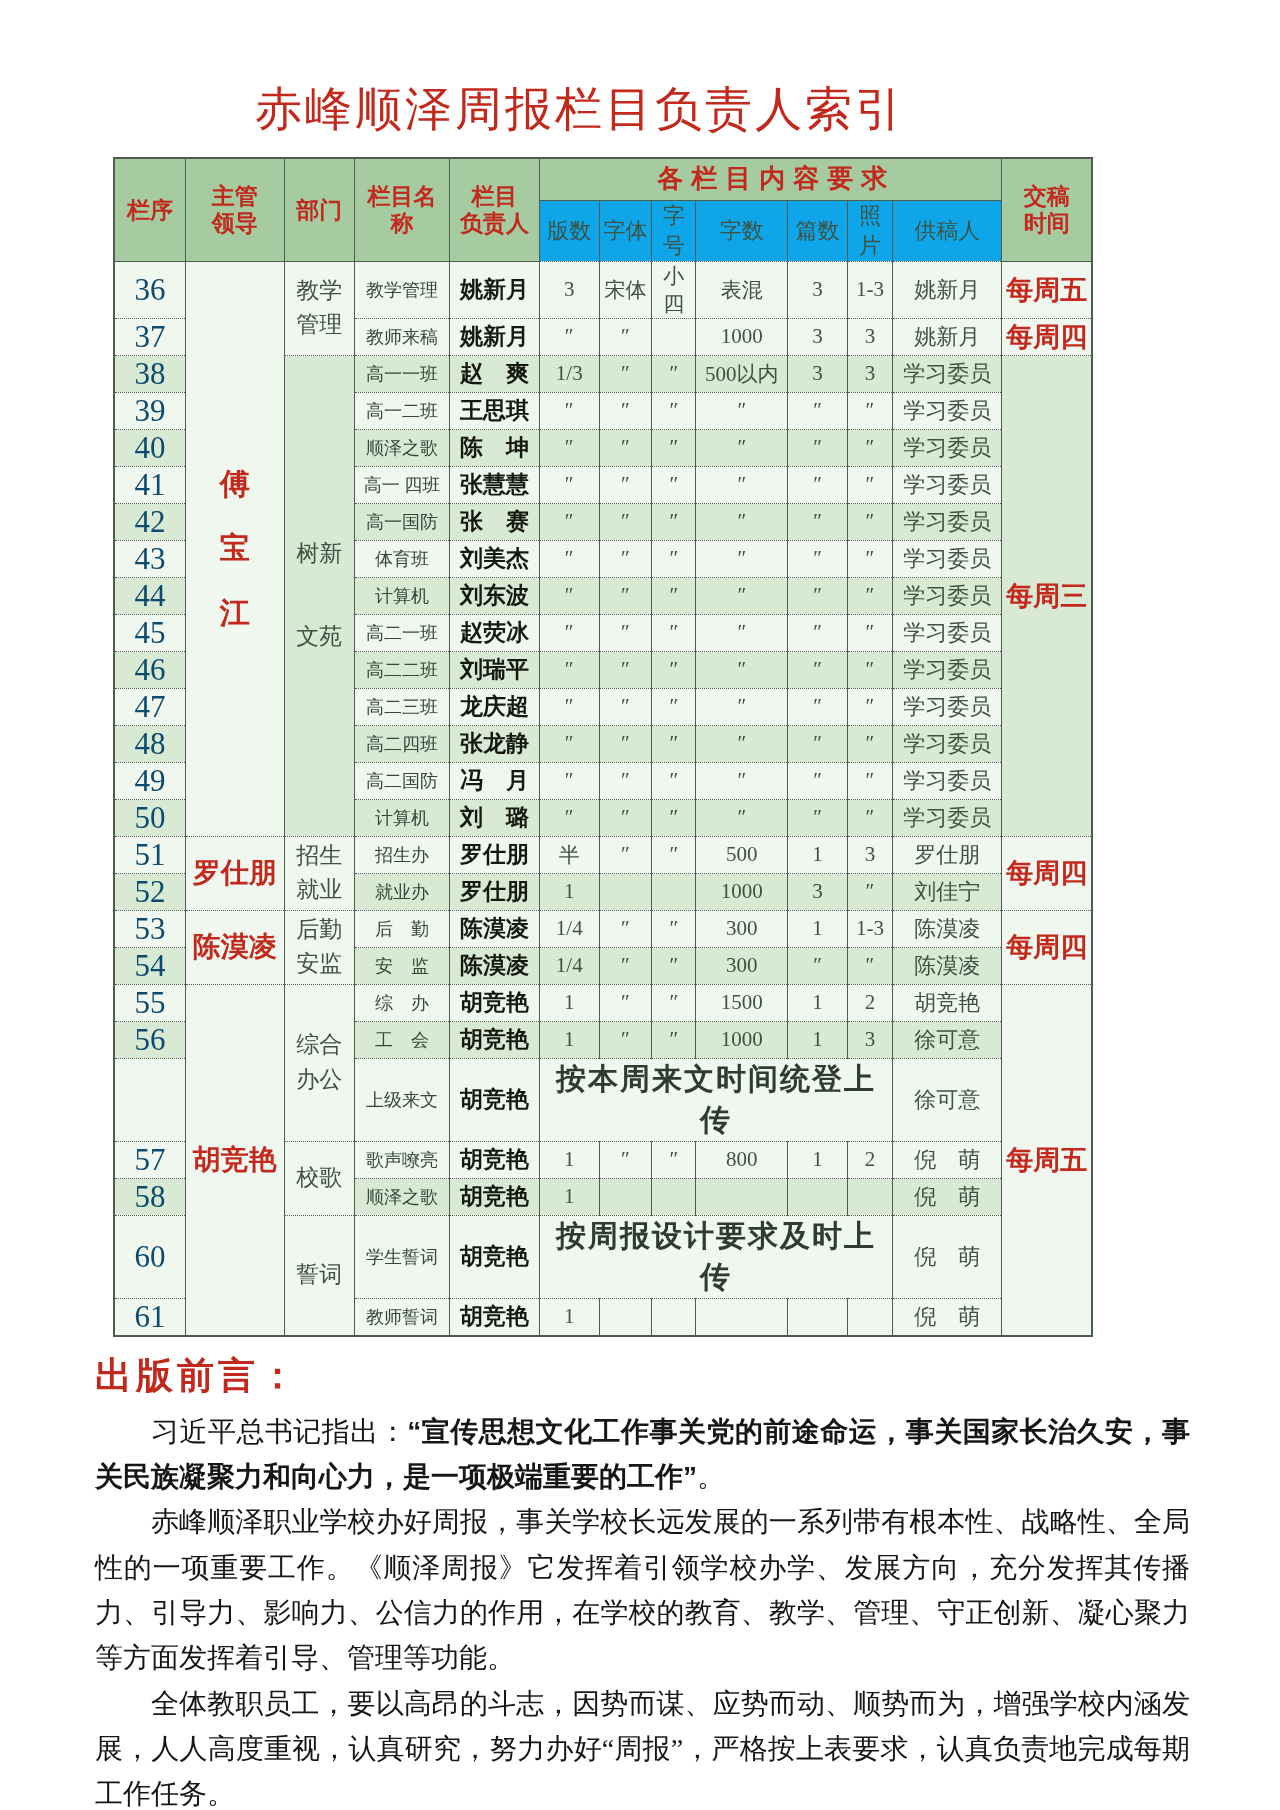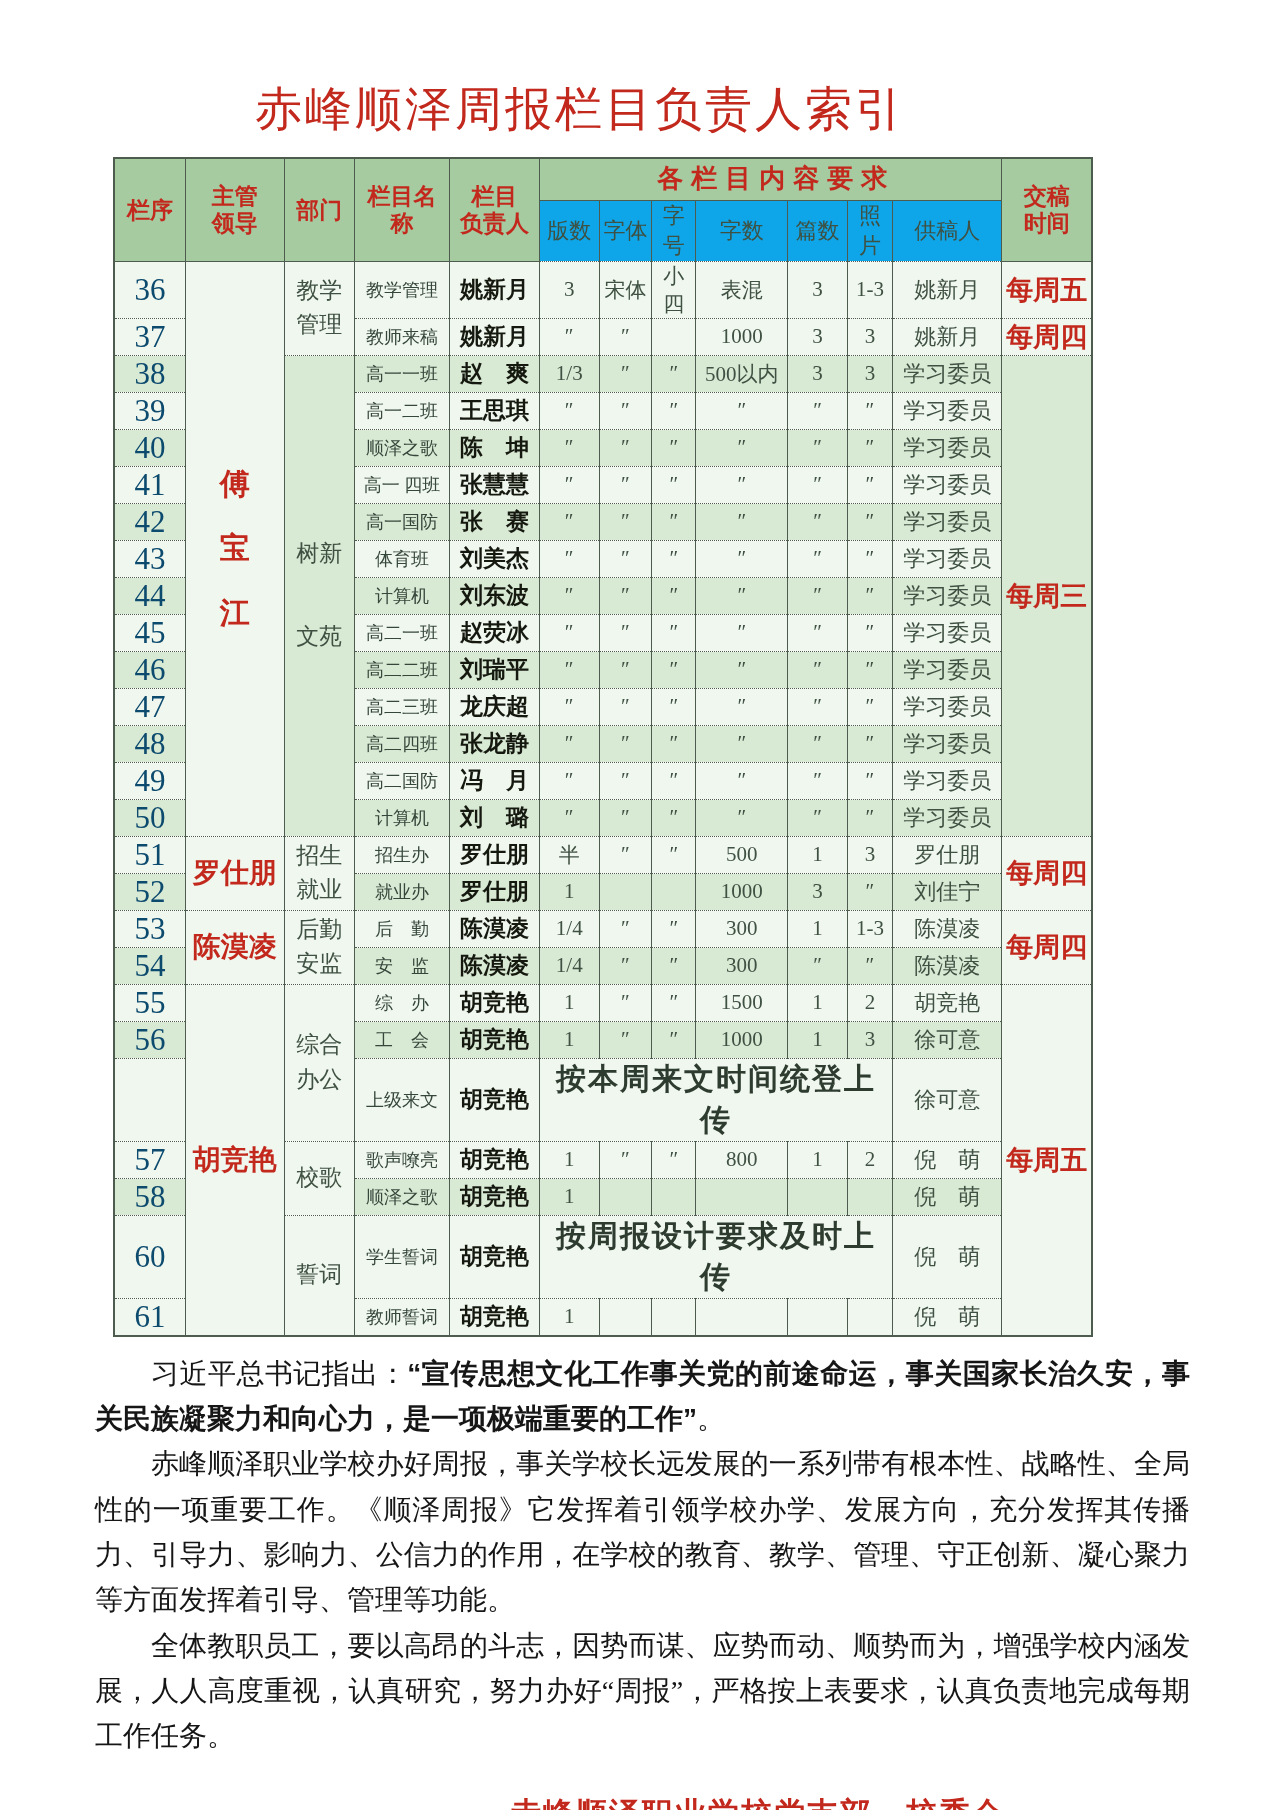--- a/index.html
+++ b/index.html
@@ -427,18 +427,19 @@
             <td class="val"></td>
             <td class="val"></td>
             <td class="val"></td>
             <td class="sup">倪　萌</td>
           </tr>
         </tbody>
     </table>
   </div>
 
   <div class="preface">
+    <div class="preface-h">出版前言：</div>
     <p><span>习近平总书记指出：</span><span class="q">“宣传思想文化工作事关党的前途命运，事关国家长治久安，事关民族凝聚力和向心力，是一项极端重要的工作”</span><span>。</span></p>
     <p>赤峰顺泽职业学校办好周报，事关学校长远发展的一系列带有根本性、战略性、全局性的一项重要工作。《顺泽周报》它发挥着引领学校办学、发展方向，充分发挥其传播力、引导力、影响力、公信力的作用，在学校的教育、教学、管理、守正创新、凝心聚力等方面发挥着引导、管理等功能。</p>
     <p>全体教职员工，要以高昂的斗志，因势而谋、应势而动、顺势而为，增强学校内涵发展，人人高度重视，认真研究，努力办好“周报”，严格按上表要求，认真负责地完成每期工作任务。</p>
     <div class="sig">赤峰顺泽职业学校党支部、校委会</div>
   </div>
 </div>
 
 </body></html>

